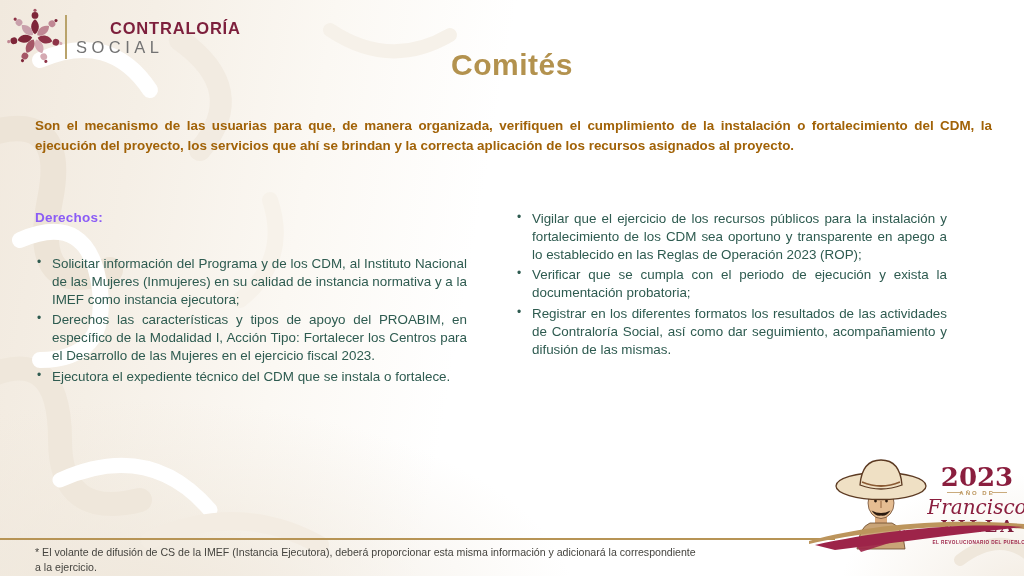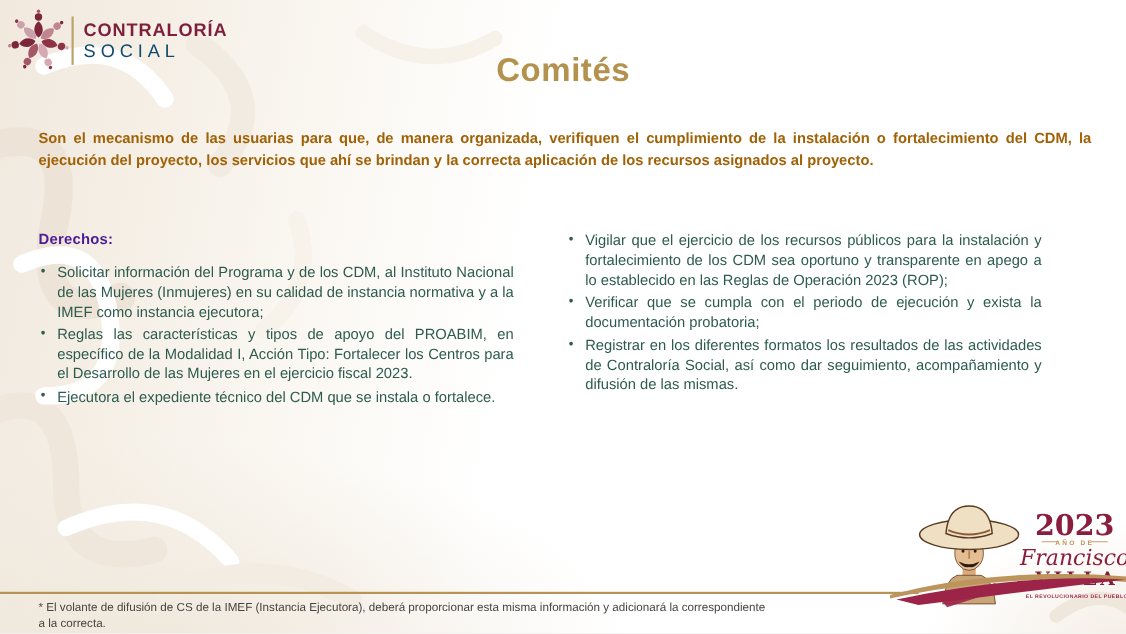--- a/index.html
+++ b/index.html
@@ -14,33 +14,33 @@
     background:radial-gradient(ellipse 620px 300px at 14% 106%, #EFE7DB 0%, rgba(239,231,219,0) 70%); }
   .bg-corner { position:absolute; inset:0;
     background:radial-gradient(ellipse 260px 160px at 101% 103%, #F3ECE2 0%, rgba(243,236,226,0) 75%); }
   .bg-swirls { position:absolute; inset:0; }
 
   
   .logo { position:absolute; left:6px; top:7px; display:flex; align-items:center; }
   .logo-icon { width:58px; height:60px; }
   .logo-divider { width:2px; height:44px; background:#B9A36B; margin-left:1px; }
   .logo-text { margin-left:9px; padding-top:2px; }
-  .logo-line1 { font-size:16.5px; font-weight:bold; letter-spacing:0.8px; color:#7D1F3C; line-height:1.1; }
-  .logo-line2 { font-size:16.5px; letter-spacing:4.5px; color:#0c4a6e; line-height:1.15; }
+  .logo-line1 { font-size:16.5px; font-weight:bold; letter-spacing:0.8px; color:#7D1F3C; line-height:1.1;margin-left:34px; }
+  .logo-line2 { font-size:16.5px; letter-spacing:4.5px; color:#737373; line-height:1.15; }
 
   .slide-title { position:absolute; left:0; right:0; top:48px; text-align:center;
     font-size:30px; font-weight:bold; letter-spacing:0.5px; color:#B3924E; }
 
   .intro { position:absolute; left:35px; width:957px; top:116px;
     font-size:13.4px; font-weight:bold; color:#a16207; line-height:1.5; text-align:justify; }
 
   .col { position:absolute; top:210px; width:432px; }
   .col-derechos { left:35px; }
   .col-obligaciones { left:515px; }
-  .col-heading { font-size:13.5px; color:#4c1d95; font-weight:bold; margin:0 0 14px 0; letter-spacing:0.2px; }
+  .col-heading { font-size:13.5px; color:#8b5cf6; font-weight:bold; margin:0 0 30px 0; letter-spacing:0.2px; }
   .col ul { list-style:none; margin:0; padding:0; }
   .col li { position:relative; padding-left:17px; margin-bottom:3px;
     font-size:13.4px; color:#2E5B50; line-height:1.33; text-align:justify; }
   .col li::before { content:"\2022"; position:absolute; left:2px; top:0; color:#2E5B50; font-size:12px; }
   .lead { }
 
   .footer-line { position:absolute; left:0; top:538px; width:835px; height:1.5px; background:#B79455; }
   .footer-note { position:absolute; left:35px; top:545px; font-size:10.6px; color:#45443F; line-height:1.45; }
 
   .emblem { position:absolute; left:809px; top:453px; width:215px; height:105px; }
@@ -121,37 +121,37 @@
   </div>
 
   <div class="slide-title">Comités</div>
 
   <div class="intro">Son el mecanismo de las usuarias para que, de manera organizada, verifiquen el cumplimiento de la instalación o fortalecimiento del CDM, la ejecución del proyecto, los servicios que ahí se brindan y la correcta aplicación de los recursos asignados al proyecto.</div>
 
   <div class="col col-derechos">
     <p class="col-heading">Derechos:</p>
     <ul>
       <li><span class="lead">Solicitar</span> <span>información del Programa y de los CDM, al Instituto Nacional de las Mujeres (Inmujeres) en su calidad de instancia normativa y a la IMEF como instancia ejecutora;</span></li>
-      <li><span class="lead">Reglas</span> <span>las características y tipos de apoyo del PROABIM, en específico de la Modalidad I, Acción Tipo: Fortalecer los Centros para el Desarrollo de las Mujeres en el ejercicio fiscal 2023.</span></li>
+      <li><span class="lead">Derechos</span> <span>las características y tipos de apoyo del PROABIM, en específico de la Modalidad I, Acción Tipo: Fortalecer los Centros para el Desarrollo de las Mujeres en el ejercicio fiscal 2023.</span></li>
       <li><span class="lead">Ejecutora</span> <span>el expediente técnico del CDM que se instala o fortalece.</span></li>
     </ul>
   </div>
 
   <div class="col col-obligaciones">
     <ul>
       <li><span class="lead">Vigilar</span> <span>que el ejercicio de los recursos públicos para la instalación y fortalecimiento de los CDM sea oportuno y transparente en apego a lo establecido en las Reglas de Operación 2023 (ROP);</span></li>
       <li><span class="lead">Verificar</span> <span>que se cumpla con el periodo de ejecución y exista la documentación probatoria;</span></li>
       <li><span class="lead">Registrar</span> <span>en los diferentes formatos los resultados de las actividades de Contraloría Social, así como dar seguimiento, acompañamiento y difusión de las mismas.</span></li>
     </ul>
   </div>
 
   <div class="footer-line"></div>
   <div class="footer-note">
     <span>* El volante de difusión de CS de la IMEF (Instancia Ejecutora), deberá proporcionar esta misma información y adicionará la correspondiente</span><br>
-    <span>a la correcta.</span>
+    <span>a la ejercicio.</span>
   </div>
 
   <svg class="emblem" viewBox="0 0 215 105">
 
     <g>
       <rect x="66" y="60" width="12" height="12" fill="#D9A97C"></rect>
       <path d="M48,96 Q50,74 61,70 L83,70 Q94,74 96,96 Z" fill="#C9A477" stroke="#6B4A2B" stroke-width="0.8"></path>
       <path d="M48,94 L96,77 L96,85 L52,99 Z" fill="#9D2449" opacity="0.9"></path>
       <ellipse cx="72" cy="50" rx="13" ry="15.5" fill="#E5BD92" stroke="#5C3A22" stroke-width="0.7"></ellipse>
       <circle cx="66.5" cy="48" r="1.4" fill="#2B1B10"></circle>

